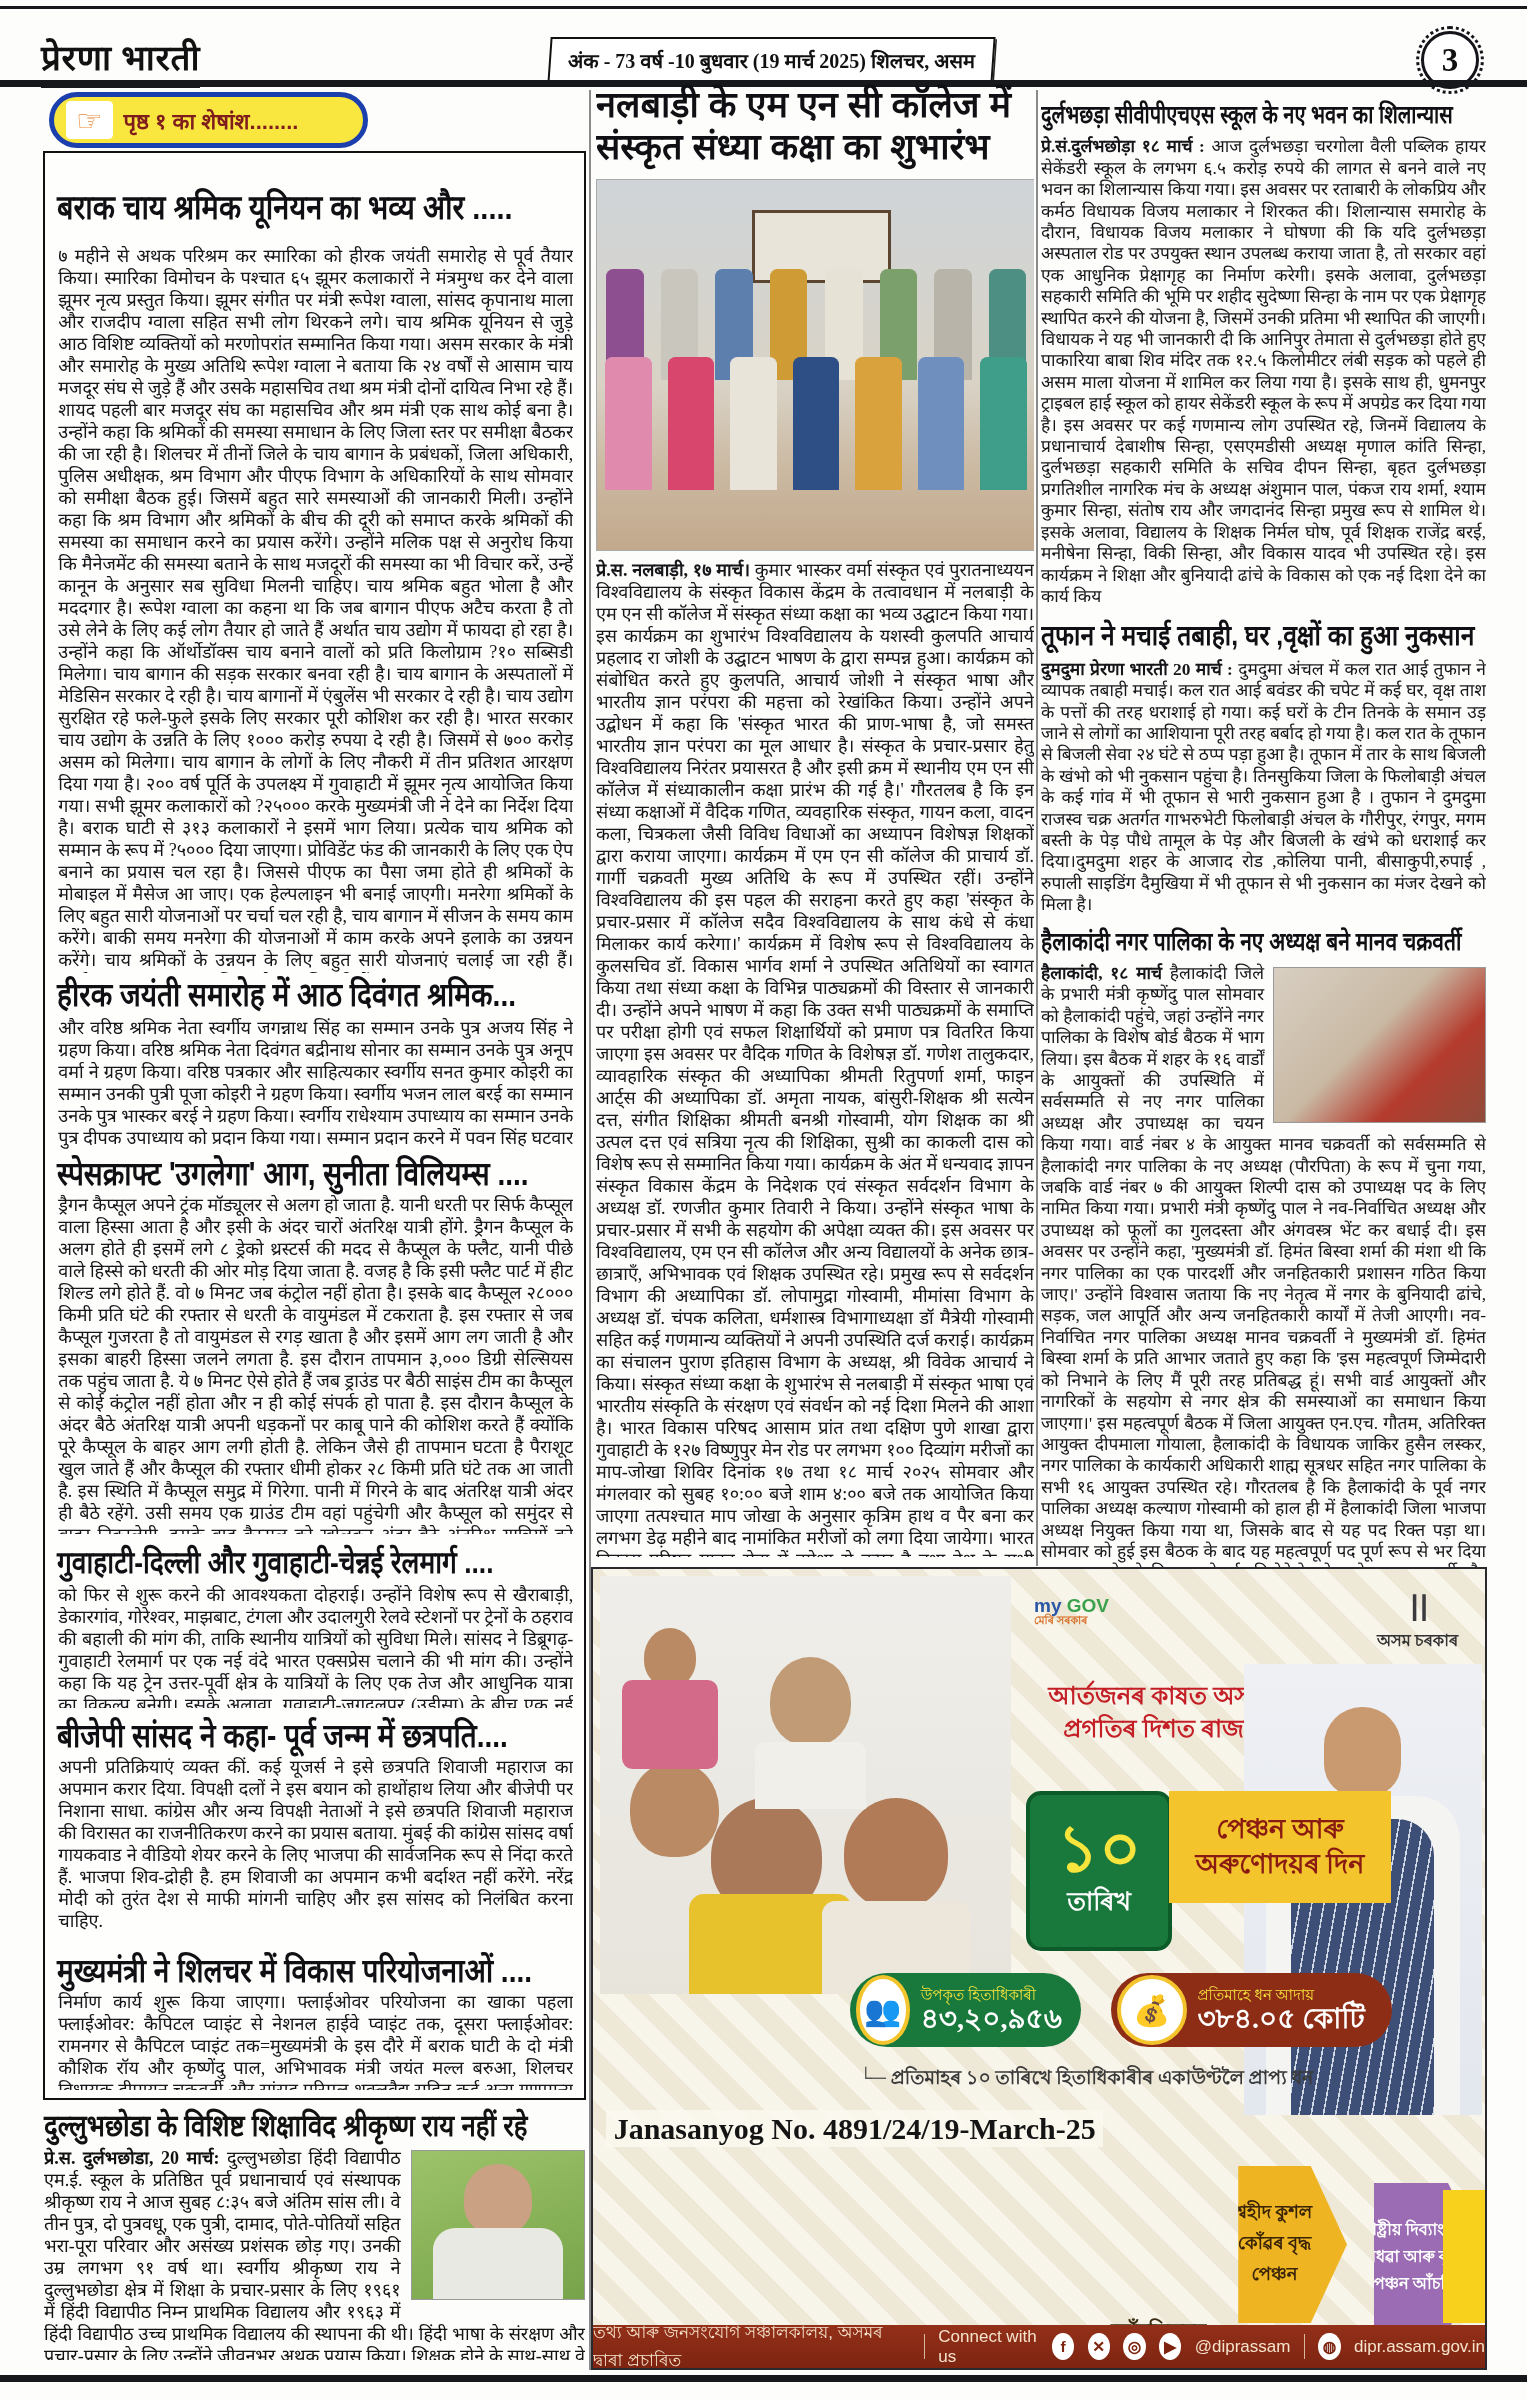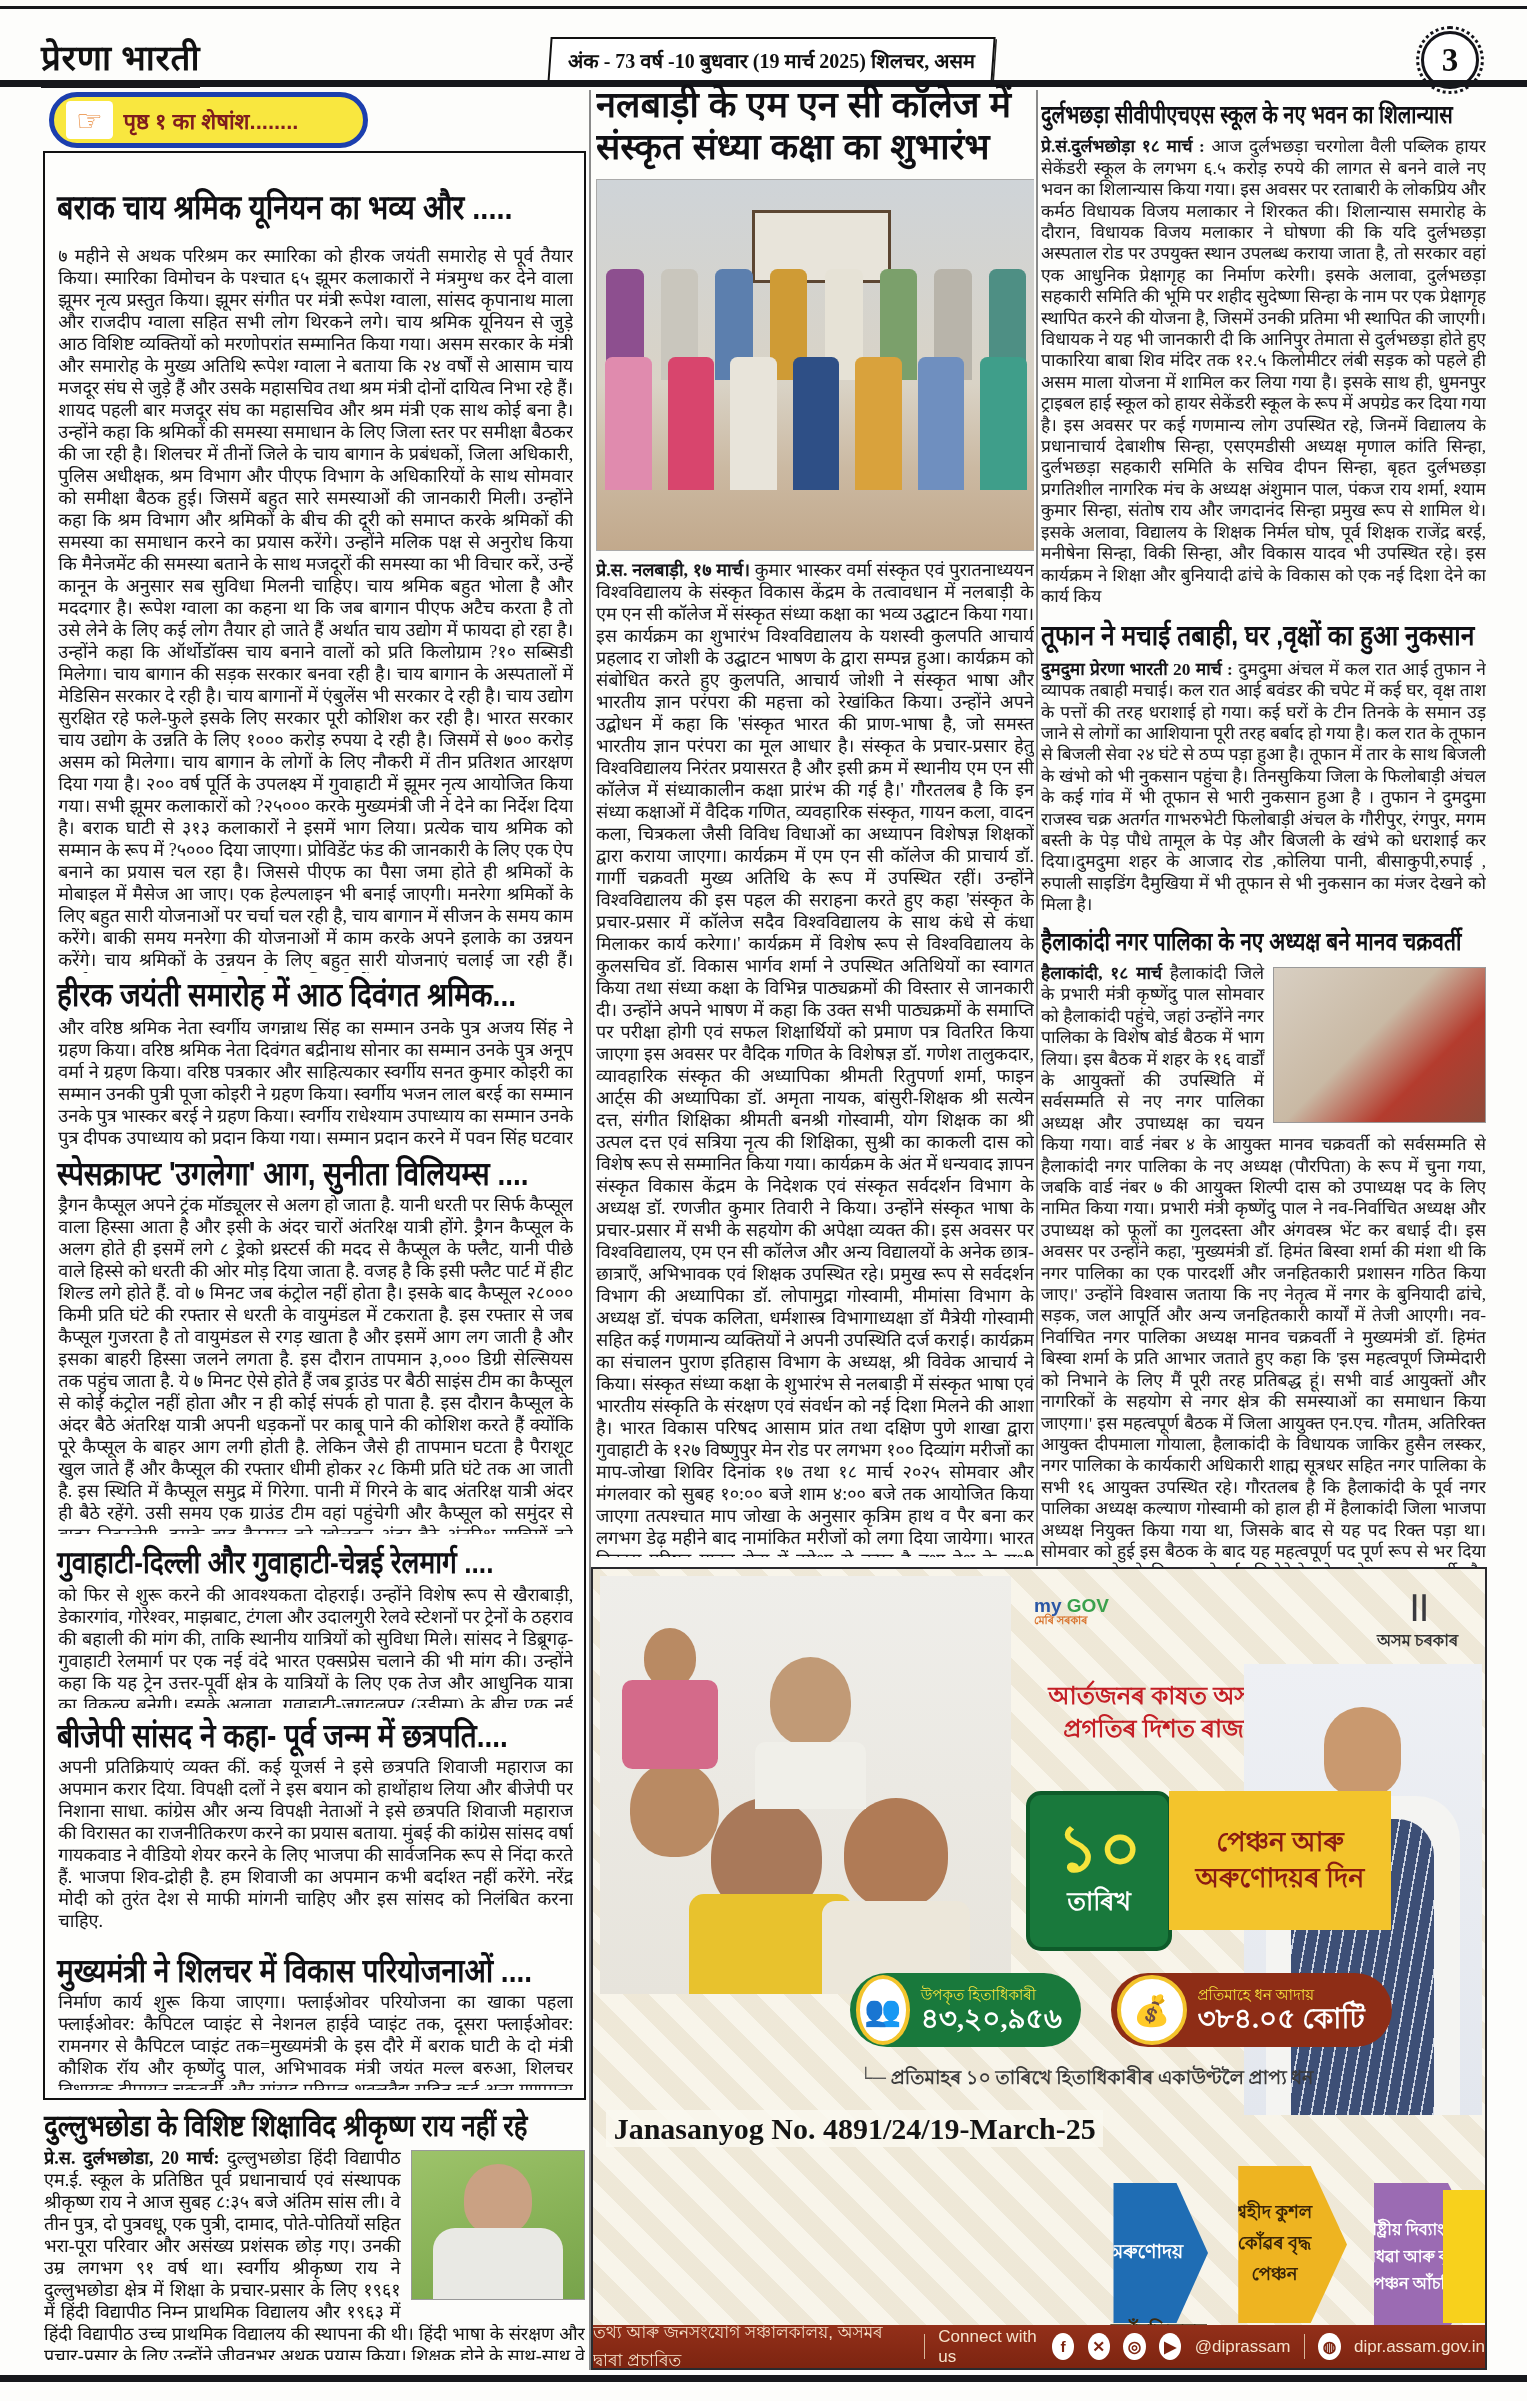--- a/index.html
+++ b/index.html
@@ -44,21 +44,21 @@
   .ad-emblem{position:absolute;left:769px;top:16.3px;width:111px;text-align:center;}
   .emblem-glyph{font-size:43px;line-height:1;color:#3a3a3f;}
   .ad-emblem .t{font-size:16.3px;font-weight:bold;color:#333;}
   .cmphoto{position:absolute;left:651px;top:95px;width:238px;height:451px;background:linear-gradient(180deg,#eef0f4 0%,#e3e7ee 100%);overflow:hidden;}
   .cm-head{position:absolute;left:80px;top:43px;width:77px;height:90px;background:#c9996f;border-radius:38px 38px 33px 33px;}
   .cm-shirt{position:absolute;left:22px;top:132px;width:194px;height:325px;background:#f4f4f2;border-radius:44px 44px 0 0;}
   .cm-vest{position:absolute;left:47px;top:155px;width:143px;height:299px;background:repeating-linear-gradient(100deg,#3d4f76 0 10.4px,#cfd6e4 10.4px 12px);border-radius:37px 37px 0 0;}
   .datebox{position:absolute;left:433px;top:222px;width:138px;height:152px;background:#19793c;border:4.4px solid #0e5b2a;border-radius:15px;display:flex;flex-direction:column;align-items:center;justify-content:center;}
   .datebox .d1{font-size:65px;font-weight:bold;color:#f7e43c;line-height:1;}
   .datebox .d2{font-size:25px;font-weight:bold;color:#fff;}
-  .penbox{position:absolute;left:576px;top:222px;width:222px;height:139px;background:#f3c42c;display:flex;align-items:center;justify-content:center;text-align:center;font-size:27px;line-height:1.3;font-weight:bold;color:#8a1b12;}
+  .penbox{position:absolute;left:576px;top:222px;width:222px;height:112px;background:#f3c42c;display:flex;align-items:center;justify-content:center;text-align:center;font-size:27px;line-height:1.3;font-weight:bold;color:#8a1b12;}
   .pill{position:absolute;height:74px;border-radius:38px;display:flex;align-items:center;padding:0 19px 0 6px;box-sizing:border-box;gap:10.4px;}
   .pill .ic{width:62px;height:62px;border-radius:50%;background:#fff;border:4.4px solid #f3c42c;display:flex;align-items:center;justify-content:center;font-size:30px;}
   .pill .lab{font-size:15px;color:#f7e43c;line-height:1.2;}
   .pill .val{font-size:28px;font-weight:bold;color:#fff;line-height:1.1;}
   .conn{position:absolute;left:266px;top:494px;width:488px;font-size:19px;font-weight:bold;color:#3a3a3a;}
   .janasanyog{position:absolute;left:13.3px;top:541px;font-size:30px;font-weight:bold;color:#141414;font-family:"Liberation Serif",serif;background:rgba(250,248,240,0.85);padding:1.5px 7.4px;}
   .ypanel{position:absolute;left:12px;top:591px;width:479px;height:173px;background:#f8d11c;border-radius:22px;display:flex;align-items:center;justify-content:center;text-align:center;font-size:22px;line-height:1.5;font-weight:bold;color:#8a1b12;padding:0 18px;box-sizing:border-box;}
   .hex{position:absolute;clip-path:polygon(25% 0,75% 0,100% 50%,75% 100%,25% 100%);display:flex;align-items:center;justify-content:center;text-align:center;font-weight:bold;color:#fff;padding:0 19px;box-sizing:border-box;}
   .hexlabel{position:absolute;left:518px;top:745px;font-size:22px;font-weight:bold;color:#3a2a10;}
   .adbar{position:absolute;left:0;bottom:0;width:100%;height:43px;background:linear-gradient(180deg,#93301a 0%,#7d2410 100%);display:flex;align-items:center;justify-content:center;gap:13.3px;color:#f6e3cb;font-family:"Liberation Sans",sans-serif;}
@@ -229,21 +229,20 @@
       </div>
     </div>
 
     <div class="conn">
       <span style="color:#555;">└─ </span><span>প্ৰতিমাহৰ ১০ তাৰিখে হিতাধিকাৰীৰ একাউণ্টলৈ প্ৰাপ্য ধন</span>
     </div>
 
     <div class="janasanyog">Janasanyog No. 4891/24/19-March-25</div>
 
 
-    <div class="hex" style="left:489px;top:614px;width:126px;height:140px;background:#1f6db4;font-size:19px;">অৰুণোদয়</div>
     <div class="hex" style="left:609px;top:597px;width:145px;height:157px;background:#eeb421;font-size:18px;color:#3a2408;">শ্বহীদ কুশল কোঁৱৰ বৃদ্ধ পেঞ্চন</div>
     <div class="hex" style="left:744px;top:614px;width:148px;height:148px;background:#9b6bb3;font-size:16.3px;">ৰাষ্ট্ৰীয় দিব্যাংগ, বিধৱা আৰু বৃদ্ধ পেঞ্চন আঁচনি</div>
     <div style="position:absolute;left:850px;top:621px;width:46px;height:133px;background:#f8d11c;"></div>
     <div class="hexlabel">আঁচনিসমূহ</div>
 
     <div class="adbar">
       <span class="s">তথ্য আৰু জনসংযোগ সঞ্চালকালয়, অসমৰ দ্বাৰা প্ৰচাৰিত</span>
       <span class="div"></span>
       <span class="s">Connect with us</span>
       <span class="soc">f</span>

